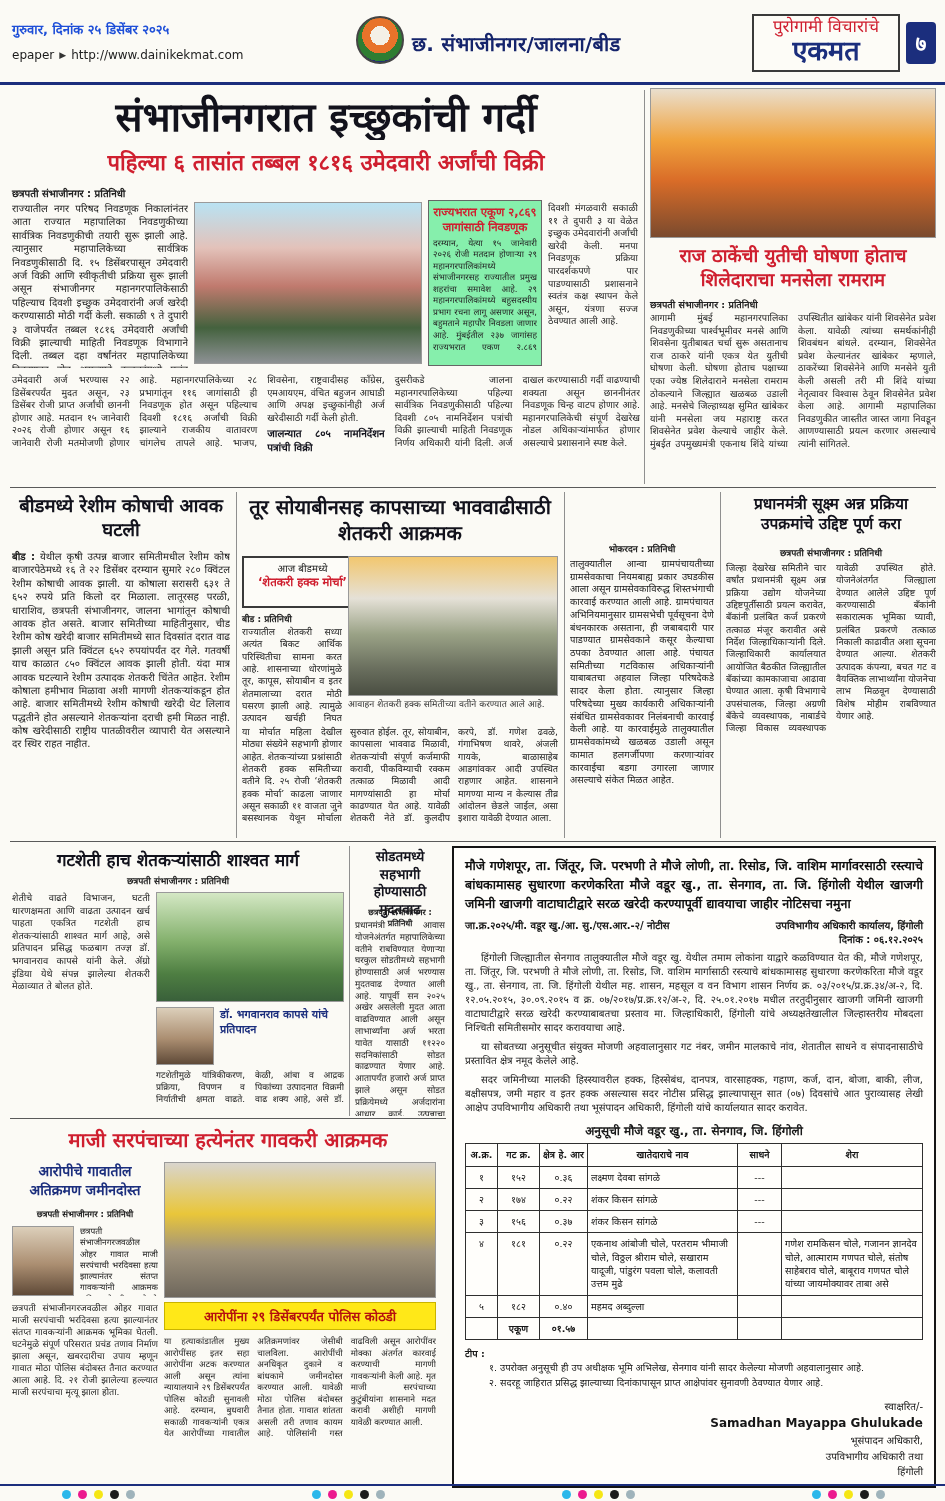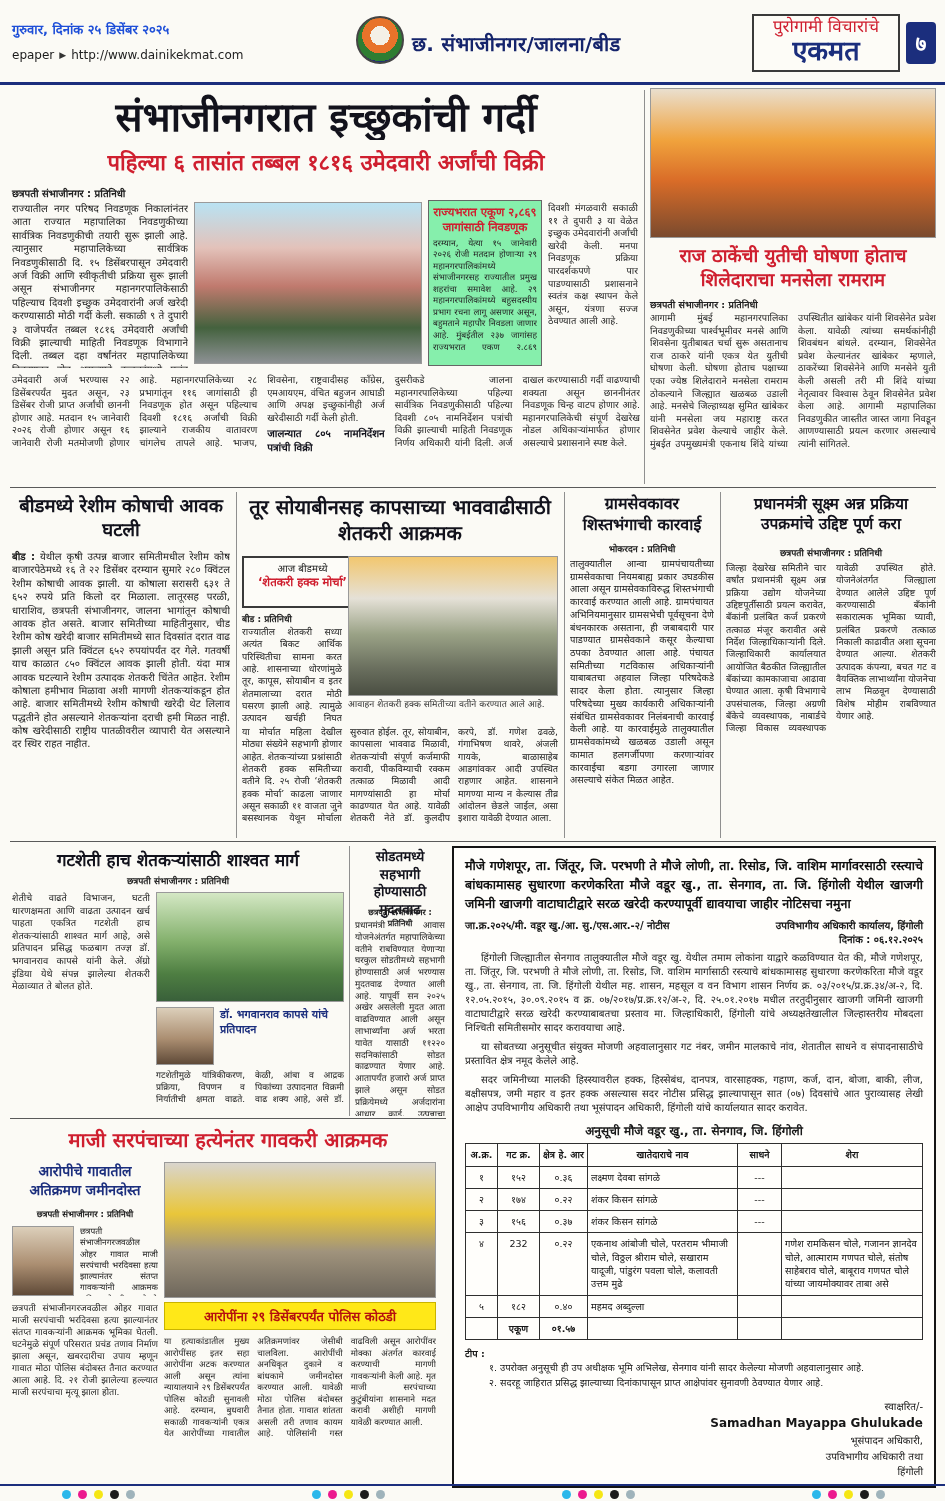--- a/index.html
+++ b/index.html
@@ -94,21 +94,20 @@
     <div style="font-size:10px;line-height:1.3">आज बीडमध्ये</div>
     <div class="red" style="font-size:11.5px;font-weight:bold;line-height:1.3">‘शेतकरी हक्क मोर्चा’</div>
   </div>
   <div class="abs by" style="left:242px;top:612px;font-size:9px">बीड : प्रतिनिधी</div>
   <div class="abs jt" style="left:242px;top:626px;width:100px;height:96px;font-size:9.2px">राज्यातील शेतकरी सध्या अत्यंत बिकट आर्थिक परिस्थितीचा सामना करत आहे. शासनाच्या धोरणांमुळे तूर, कापूस, सोयाबीन व इतर शेतमालाच्या दरात मोठी घसरण झाली आहे. त्यामुळे उत्पादन खर्चही निघत नसल्याने शेतकरी हवालदिल झाला आहे.</div>
   <div class="abs photo photo-protest" style="left:348px;top:556px;width:210px;height:140px"></div>
   <div class="abs cap" style="left:348px;top:699px;width:210px;height:22px">आवाहन शेतकरी हक्क समितीच्या वतीने करण्यात आले आहे.</div>
   <div class="abs jt c3" style="left:242px;top:726px;width:316px;height:110px;font-size:9.2px">या मोर्चात महिला देखील मोठ्या संख्येने सहभागी होणार आहेत. शेतकऱ्यांच्या प्रश्नांसाठी शेतकरी हक्क समितीच्या वतीने दि. २५ रोजी ‘शेतकरी हक्क मोर्चा’ काढला जाणार असून सकाळी ११ वाजता जुने बसस्थानक येथून मोर्चाला सुरुवात होईल. तूर, सोयाबीन, कापसाला भाववाढ मिळावी, शेतकऱ्यांची संपूर्ण कर्जमाफी करावी, पीकविम्याची रक्कम तत्काळ मिळावी आदी मागण्यांसाठी हा मोर्चा काढण्यात येत आहे. यावेळी शेतकरी नेते डॉ. कुलदीप करपे, डॉ. गणेश ढवळे, गंगाभिषण थावरे, अंजली गायके, बाळासाहेब आडगांवकर आदी उपस्थित राहणार आहेत. शासनाने मागण्या मान्य न केल्यास तीव्र आंदोलन छेडले जाईल, असा इशारा यावेळी देण्यात आला.</div>
   <div class="abs vline" style="left:564px;top:492px;height:346px"></div>
 
-  <div class="abs hl" style="left:570px;top:494px;width:144px;font-size:16px;line-height:1.3">ग्रामसेवकावर शिस्तभंगाची कारवाई</div>
   <div class="abs by" style="left:570px;top:542px;width:144px;text-align:center;font-size:9px">भोकरदन : प्रतिनिधी</div>
   <div class="abs jt" style="left:570px;top:558px;width:144px;height:278px;font-size:9.5px">तालुक्यातील आन्वा ग्रामपंचायतीच्या ग्रामसेवकाचा नियमबाह्य प्रकार उघडकीस आला असून ग्रामसेवकाविरुद्ध शिस्तभंगाची कारवाई करण्यात आली आहे. ग्रामपंचायत अभिनियमानुसार ग्रामसभेची पूर्वसूचना देणे बंधनकारक असताना, ही जबाबदारी पार पाडण्यात ग्रामसेवकाने कसूर केल्याचा ठपका ठेवण्यात आला आहे. पंचायत समितीच्या गटविकास अधिकाऱ्यांनी याबाबतचा अहवाल जिल्हा परिषदेकडे सादर केला होता. त्यानुसार जिल्हा परिषदेच्या मुख्य कार्यकारी अधिकाऱ्यांनी संबंधित ग्रामसेवकावर निलंबनाची कारवाई केली आहे. या कारवाईमुळे तालुक्यातील ग्रामसेवकांमध्ये खळबळ उडाली असून कामात हलगर्जीपणा करणाऱ्यांवर कारवाईचा बडगा उगारला जाणार असल्याचे संकेत मिळत आहेत.</div>
   <div class="abs vline" style="left:720px;top:492px;height:346px"></div>
 
   <div class="abs hl" style="left:726px;top:494px;width:210px;font-size:15.5px;line-height:1.3">प्रधानमंत्री सूक्ष्म अन्न प्रक्रिया उपक्रमांचे उद्दिष्ट पूर्ण करा</div>
   <div class="abs by" style="left:726px;top:546px;width:210px;text-align:center;font-size:9px">छत्रपती संभाजीनगर : प्रतिनिधी</div>
   <div class="abs jt c2" style="left:726px;top:562px;width:210px;height:274px;font-size:9.2px">जिल्हा देखरेख समितीने चार वर्षांत प्रधानमंत्री सूक्ष्म अन्न प्रक्रिया उद्योग योजनेच्या उद्दिष्टपूर्तीसाठी प्रयत्न करावेत, बँकांनी प्रलंबित कर्ज प्रकरणे तत्काळ मंजूर करावीत असे निर्देश जिल्हाधिकाऱ्यांनी दिले. जिल्हाधिकारी कार्यालयात आयोजित बैठकीत जिल्ह्यातील बँकांच्या कामकाजाचा आढावा घेण्यात आला. कृषी विभागाचे उपसंचालक, जिल्हा अग्रणी बँकेचे व्यवस्थापक, नाबार्डचे जिल्हा विकास व्यवस्थापक यावेळी उपस्थित होते. योजनेअंतर्गत जिल्ह्याला देण्यात आलेले उद्दिष्ट पूर्ण करण्यासाठी बँकांनी सकारात्मक भूमिका घ्यावी, प्रलंबित प्रकरणे तत्काळ निकाली काढावीत अशा सूचना देण्यात आल्या. शेतकरी उत्पादक कंपन्या, बचत गट व वैयक्तिक लाभार्थ्यांना योजनेचा लाभ मिळवून देण्यासाठी विशेष मोहीम राबविण्यात येणार आहे.</div>
 
   <div class="abs hline" style="left:10px;top:841px;width:926px"></div>
 
@@ -169,21 +168,21 @@
         <tr>
           <td>३</td>
           <td>१५६</td>
           <td>०.३७</td>
           <td class="l">शंकर किसन सांगळे</td>
           <td>---</td>
           <td class="l"></td>
         </tr>
         <tr>
           <td>४</td>
-          <td>232</td>
+          <td>१८१</td>
           <td>०.२२</td>
           <td class="l">एकनाथ आंबोजी चोले, परतराम भीमाजी चोले, विठ्ठल श्रीराम चोले, सखाराम यादूजी, पांडुरंग पवला चोले, कलावती उत्तम मुढे</td>
           <td></td>
           <td class="l">गणेश रामकिसन चोले, गजानन ज्ञानदेव चोले, आत्माराम गणपत चोले, संतोष साहेबराव चोले, बाबूराव गणपत चोले यांच्या जायमोक्यावर ताबा असे</td>
         </tr>
         <tr>
           <td>५</td>
           <td>१८२</td>
           <td>०.४०</td>
           <td class="l">महमद अब्दुल्ला</td>

